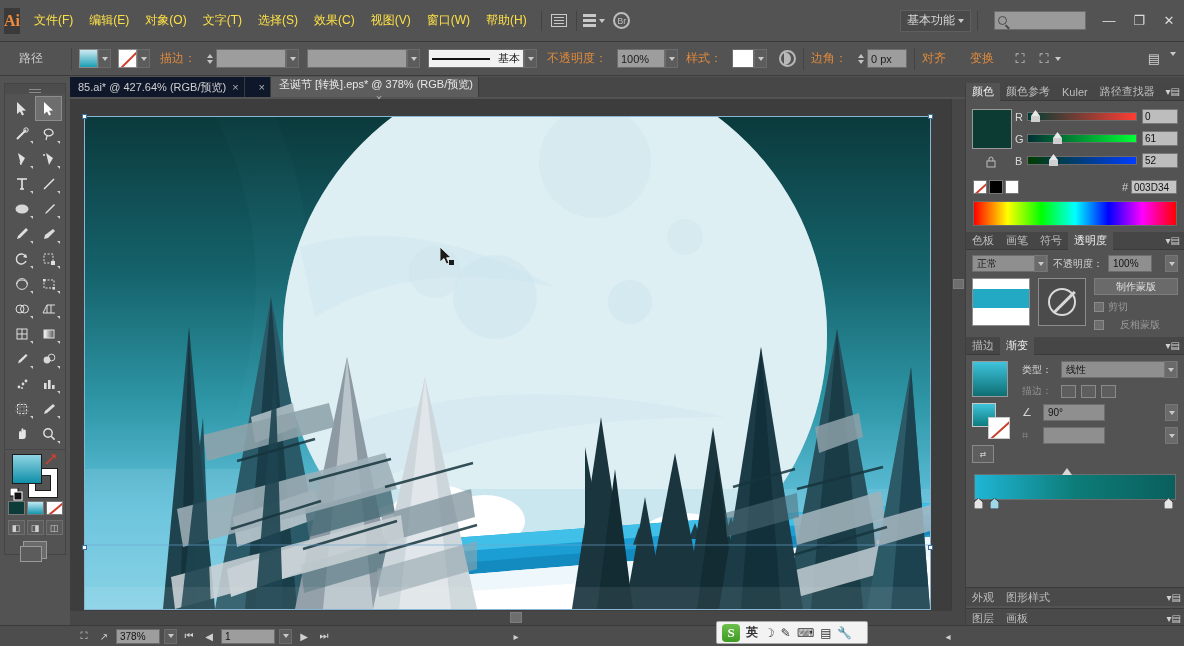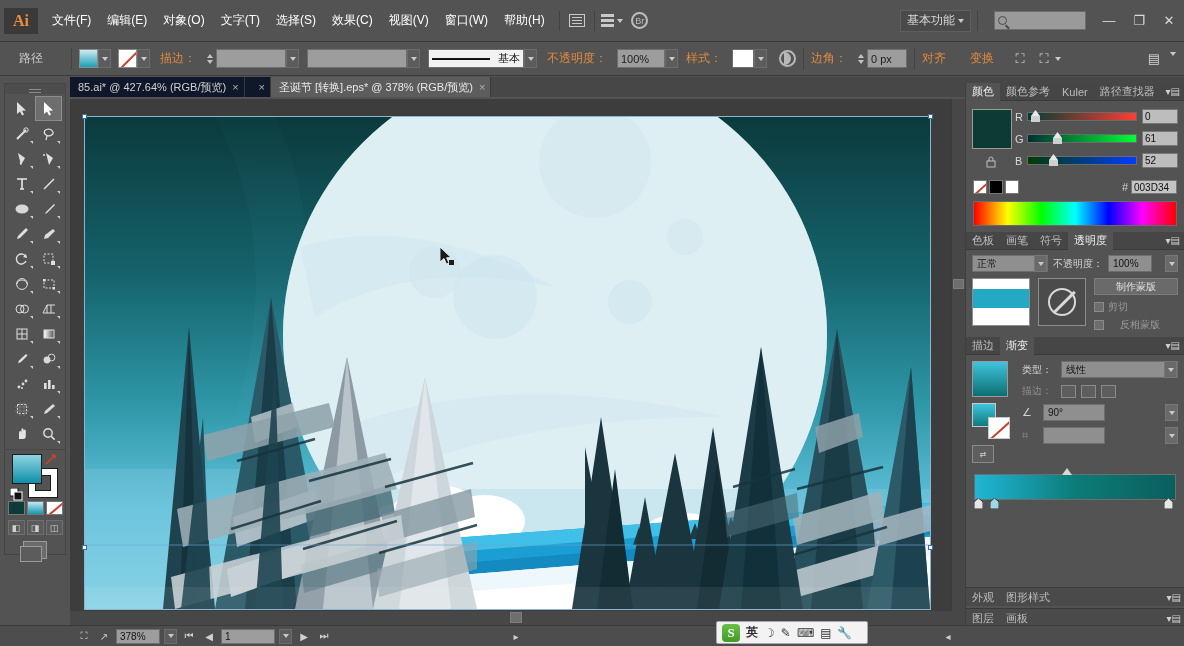--- a/index.html
+++ b/index.html
@@ -3,25 +3,25 @@
 <meta charset="utf-8">
 <style>
   * { box-sizing: border-box; margin:0; padding:0; }
   html,body{ width:1184px; height:646px; overflow:hidden; background:#535353;
     font-family:"Liberation Sans","DejaVu Sans",sans-serif; font-size:11px; color:#cfcfcf; }
   .app { position:relative; width:1184px; height:646px; background:#535353; }
 
   
   .menubar{ position:absolute; left:0; top:0; width:1184px; height:42px; background:#535353;
      border-bottom:1px solid #3a3a3a; display:flex; align-items:center; }
-  .ai-logo{ width:34px; height:26px; margin-left:4px; background:#3a3a3a; color:#f08a3c;
+  .ai-logo{ width:16px; height:26px; margin-left:4px; background:#3a3a3a; color:#f08a3c;
      font-weight:bold; font-size:16px; display:flex; align-items:center; justify-content:center;
      font-family:"Liberation Serif",serif; }
   .menus{ display:flex; align-items:center; margin-left:6px; }
-  .menu-item{ padding:4px 8px; color:#ffffff; font-size:12px; white-space:nowrap; }
+  .menu-item{ padding:4px 8px; color:#fde047; font-size:12px; white-space:nowrap; }
   .mb-sep{ width:1px; height:20px; background:#434343; margin:0 6px; }
   .mb-icon{ width:22px; height:20px; display:flex; align-items:center; justify-content:center;
      color:#cfcfcf; font-size:12px; }
   .docicon{ width:16px;height:13px;border:1px solid #c9c9c9; position:relative; }
   .docicon:after{content:"";position:absolute;left:2px;top:2px;width:10px;height:1px;background:#c9c9c9;
      box-shadow:0 3px 0 #c9c9c9,0 6px 0 #c9c9c9;}
   .arrangeicon{width:15px;height:13px;background:
      linear-gradient(#c9c9c9,#c9c9c9) 0 0/15px 3px no-repeat,
      linear-gradient(#c9c9c9,#c9c9c9) 0 5px/15px 3px no-repeat,
      linear-gradient(#c9c9c9,#c9c9c9) 0 10px/15px 3px no-repeat;}
@@ -66,21 +66,21 @@
   .opac-circ{ width:17px;height:17px;border:2px solid #b8b8b8;border-radius:50%;
      display:flex;align-items:center;justify-content:center; }
   .opac-circ:after{content:"";width:7px;height:13px;background:#b8b8b8;border-radius:0 7px 7px 0;}
   .alignicon{ width:16px;height:14px; color:#d5d5d5; font-size:13px; display:flex;
      align-items:center;justify-content:center;}
 
   
   .tabbar{ position:absolute; left:70px; top:77px; width:1114px; height:20px; background:#474747; }
   .tab{ height:20px; float:left; display:flex; align-items:center; padding:0 5px 0 8px;
      font-size:11px; color:#cfcfcf; background:#0f172a; border-right:1px solid #3a3a3a; }
-  .tab.active{ background:#5d5d5d; color:#e8e8e8; }
+  .tab.active{ background:#5d5d5d; color:#e8e8e8;flex-direction:column; }
   .tab .x{ margin-left:6px; color:#b0b0b0; font-size:11px; }
 
   
   .toolbar{ position:absolute; left:4px; top:83px; width:62px; height:472px; background:#535353;
      border:1px solid #444; }
   .tb-grip{ height:10px; background:#4d4d4d; display:flex; align-items:center; justify-content:center;}
   .tb-grip i{width:12px;height:1px;background:#8c8c8c;box-shadow:0 3px 0 #8c8c8c;}
   .tools{ display:flex; flex-wrap:wrap; padding:2px 3px 0; }
   .tool{ width:27px; height:25px; display:flex; align-items:center; justify-content:center;
      color:#dcdcdc; font-size:13px; position:relative; }

